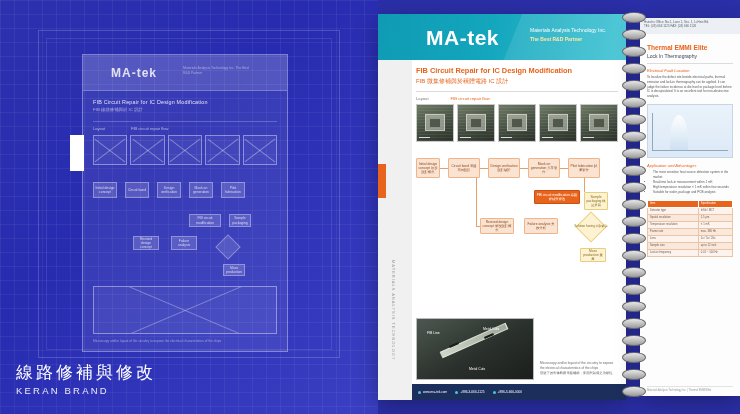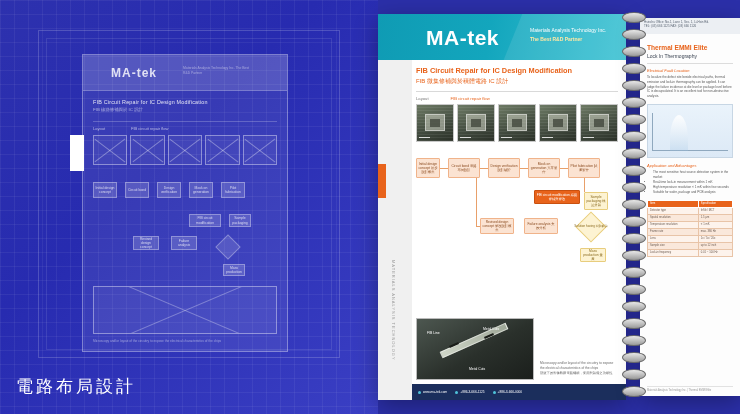--- a/index.html
+++ b/index.html
@@ -436,21 +436,22 @@
     </div>
 
     <div class="wire-photo"></div>
     <div class="wire-footer">Microscopy and/or layout of the circuitry to expose the electrical characteristics of the chips</div>
   </div>
 
   <div class="bp-tab"></div>
 
   <div class="kd-brand">
     <div class="kd-words">
-      <div class="kd-cn">電路布局設計</div>
+      <div class="kd-cn">線路修補與修改</div>
+      <div class="kd-en">KERAN  BRAND</div>
     </div>
   </div>
 </div>
 
 <div class="book">
 
   <div class="page page-left">
     <div class="pl-inner">
       <div class="teal-band">
         <div class="ma-logo">MA-tek</div>

